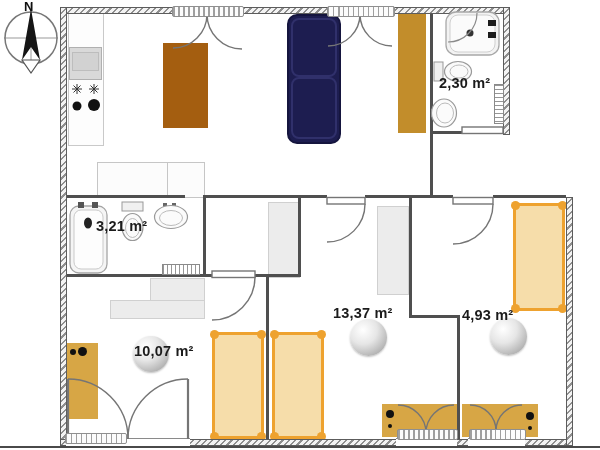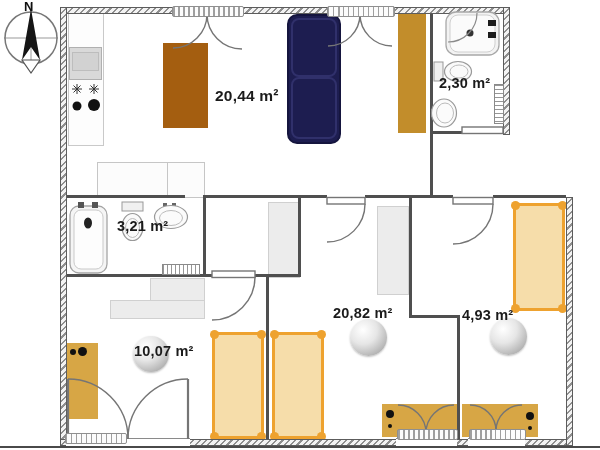--- a/index.html
+++ b/index.html
@@ -211,21 +211,20 @@
   <div class="curtain" style="left:172px;top:6px;width:70px;"></div>
   <div class="curtain" style="left:327px;top:6px;width:66px;"></div>
   <div class="curtain" style="left:65px;top:433px;width:60px;"></div>
   <div class="curtain" style="left:397px;top:429px;width:59px;"></div>
   <div class="curtain" style="left:469px;top:429px;width:55px;"></div>
 
   <div class="rad-v" style="left:494px;top:84px;width:8px;height:38px;"></div>
   <div class="rad-h" style="left:162px;top:264px;width:36px;height:9px;"></div>
 
   <div class="nlabel" style="left:24px;top:-1px;">N</div>
-  <div class="label big" style="left:215px;top:87px;">20,44 m²</div>
   <div class="label" style="left:439px;top:75px;">2,30 m²</div>
-  <div class="label" style="left:117px;top:218px;">3,21 m²</div>
+  <div class="label" style="left:96px;top:218px;">3,21 m²</div>
   <div class="label" style="left:134px;top:343px;">10,07 m²</div>
-  <div class="label" style="left:333px;top:305px;">20,82 m²</div>
+  <div class="label" style="left:333px;top:305px;">13,37 m²</div>
   <div class="label" style="left:462px;top:307px;">4,93 m²</div>
 
   <div class="bottomline" style="left:0;top:446px;width:600px;height:2px;"></div>
 </div>
 
 </body></html>

